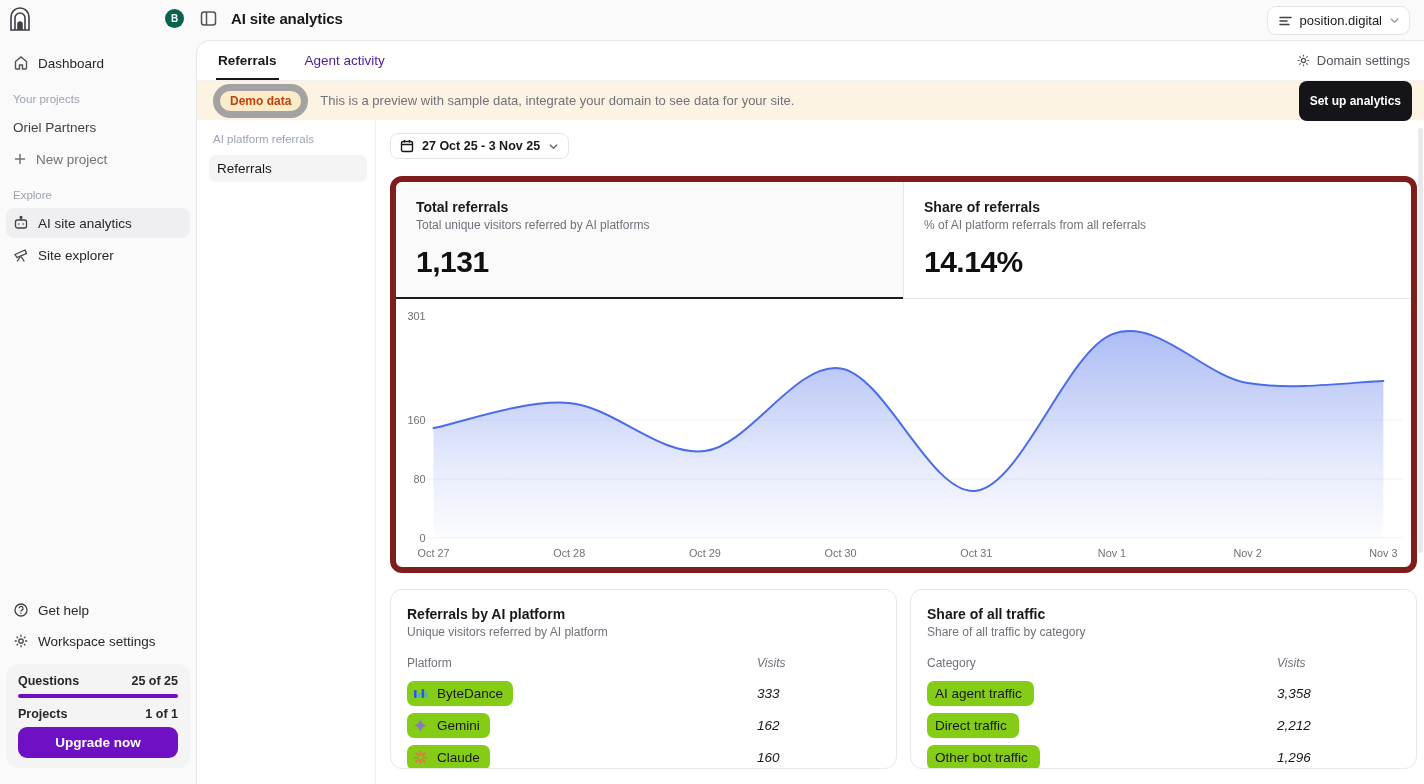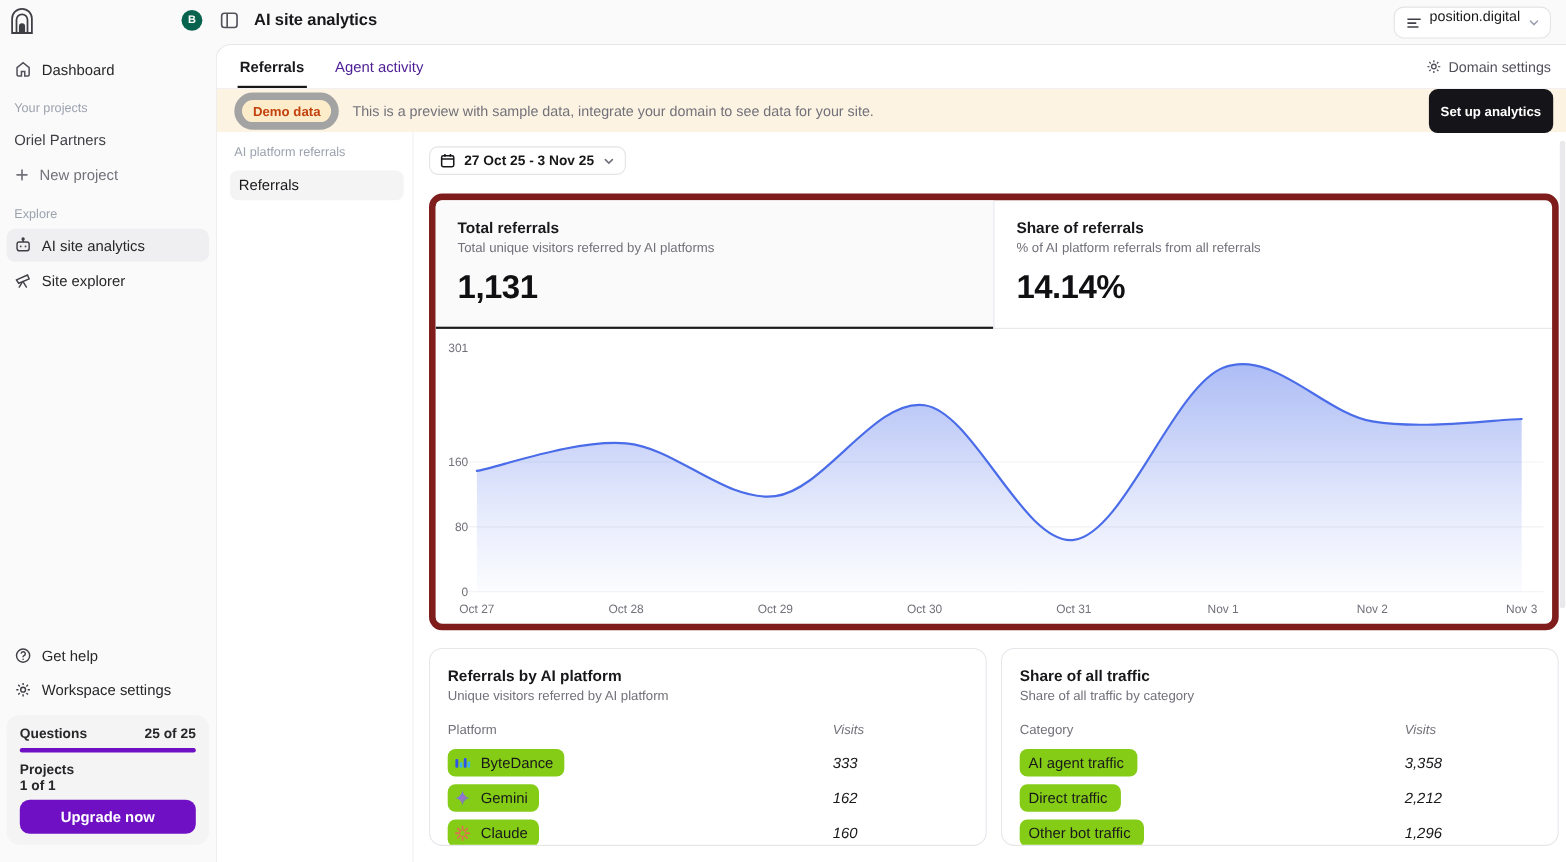--- a/index.html
+++ b/index.html
@@ -6,21 +6,21 @@
   html,body { width:1424px; height:784px; overflow:hidden; }
   body { font-family:"Liberation Sans","DejaVu Sans",sans-serif; background:#fafafa; color:#18181b; position:relative; }
   .icon { display:inline-flex; align-items:center; justify-content:center; flex:0 0 auto; }
 
   
   .topbar { position:absolute; top:0; left:0; right:0; height:40px; }
   .logo { position:absolute; left:7px; top:4px; }
   .avatar { position:absolute; left:165px; top:9px; width:19px; height:19px; border-radius:50%; background:#07634d; color:#fff; font-size:10px; font-weight:700; display:flex; align-items:center; justify-content:center; }
   .panel-toggle { position:absolute; left:200px; top:10px; background:none; border:none; cursor:pointer; }
   .page-title { position:absolute; left:231px; top:10px; font-size:15px; font-weight:700; letter-spacing:-0.1px; }
-  .domain-btn { position:absolute; right:14px; top:6px; height:29px; display:flex; gap:7px; background:#fff; border:1px solid #e4e4e7; border-radius:9px; padding:0 9px 0 10px; font-size:13px; font-weight:500; color:#18181b; cursor:pointer; font-family:inherit; }
+  .domain-btn { position:absolute; right:14px; top:6px; height:29px; display:flex; align-items:center; gap:7px; background:#fff; border:1px solid #e4e4e7; border-radius:9px; padding:0 9px 0 10px; font-size:13px; font-weight:500; color:#18181b; cursor:pointer; font-family:inherit; }
 
   
   .sidebar { position:absolute; top:40px; left:0; width:196px; bottom:0; display:flex; flex-direction:column; }
   .side-item { display:flex; align-items:center; gap:9px; height:30px; margin:1px 6px; padding:0 7px; border-radius:8px; font-size:13.5px; color:#27272a; cursor:pointer; }
   .side-item.selected { background:#efeff1; }
   .side-label { font-size:11.5px; color:#9ca3af; padding:14px 13px 6px; }
   .side-spacer { flex:1; }
   .side-foot { padding-bottom:6px; }
   .usage-card { margin:8px 6px 10px; background:#f4f4f5; border-radius:12px; padding:10px 12px 10px; }
   .usage-row { display:flex; justify-content:space-between; font-size:12.5px; font-weight:600; color:#27272a; margin-bottom:6px; }
@@ -175,21 +175,21 @@
           </svg>
       </span>
       <span>Workspace settings</span>
     </div>
     <div class="usage-card">
       <div class="usage-row">
         <span>Questions</span>
         <span>25 of 25</span>
       </div>
       <div class="usage-bar"></div>
-      <div class="usage-row" style="margin-bottom:2px;flex-direction:column;">
+      <div class="usage-row" style="margin-bottom:2px;">
         <span>Projects</span>
         <span>1 of 1</span>
       </div>
       <button class="upgrade-btn">Upgrade now</button>
     </div>
   </div>
 </div>
 
 <div class="main">
   <div class="tabbar">

